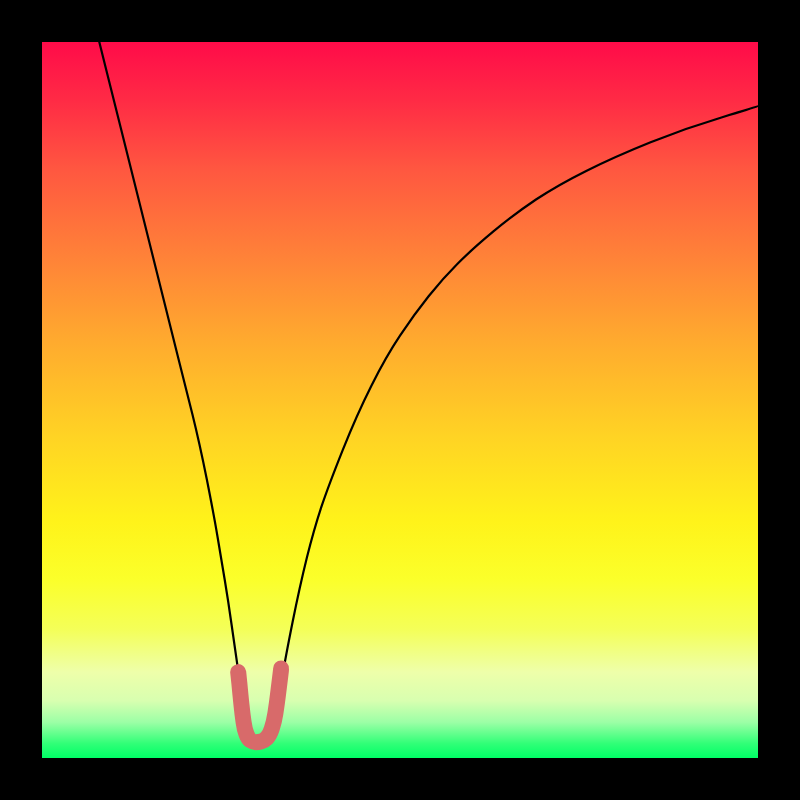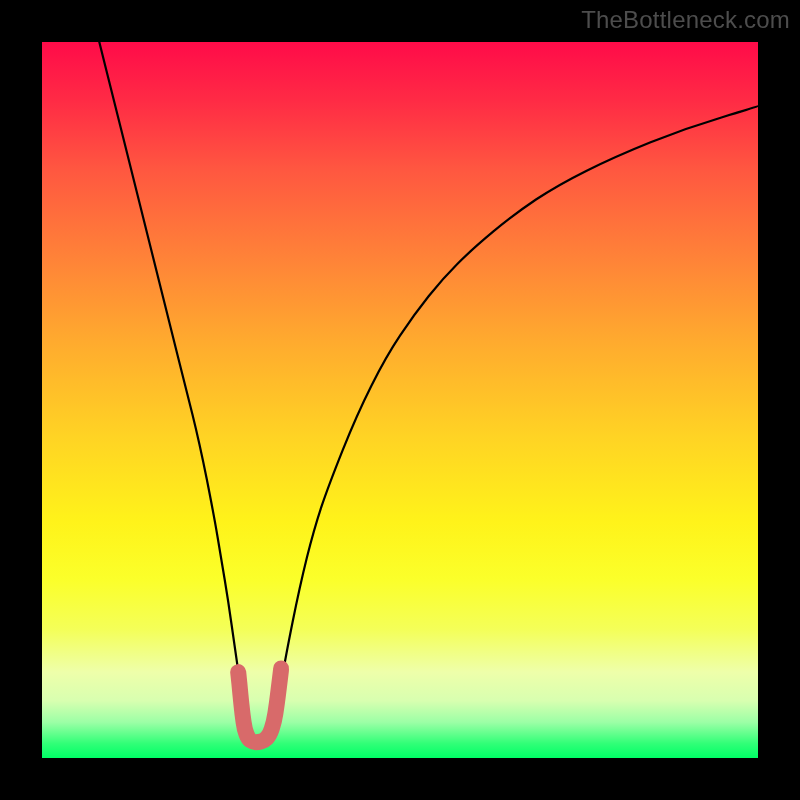--- a/index.html
+++ b/index.html
@@ -66,14 +66,13 @@
 <body>
 
 <div class="frame">
   <div class="plot">
     <div class="gradient"></div>
     <svg class="curve-svg" viewBox="0 0 716 716" preserveAspectRatio="none">
       <path id="curve-path" fill="none" stroke="#000000" stroke-width="2.2" stroke-linecap="round" d="M 57.3 0.0 Q 57.3 0.0 64.4 28.6 Q 71.6 57.3 78.8 85.9 Q 85.9 114.6 93.1 143.2 Q 100.2 171.8 107.4 200.5 Q 114.6 229.1 121.7 257.8 Q 128.9 286.4 136.0 315.0 Q 143.2 343.7 150.4 372.3 Q 157.5 401.0 164.7 436.8 Q 171.8 472.6 175.4 494.0 Q 179.0 515.5 182.6 537.0 Q 186.2 558.5 189.7 583.5 Q 193.3 608.6 196.9 633.7 Q 200.5 658.7 204.1 673.0 Q 207.6 687.4 211.2 694.5 Q 214.8 701.7 218.4 701.7 Q 222.0 701.7 225.5 694.5 Q 229.1 687.4 232.7 673.0 Q 236.3 658.7 239.9 637.2 Q 243.4 615.8 250.6 580.0 Q 257.8 544.2 264.9 515.5 Q 272.1 486.9 279.2 465.4 Q 286.4 443.9 300.7 408.1 Q 315.0 372.3 329.4 343.7 Q 343.7 315.0 358.0 293.6 Q 372.3 272.1 386.6 254.2 Q 401.0 236.3 415.3 222.0 Q 429.6 207.6 451.1 189.7 Q 472.6 171.8 494.0 157.5 Q 515.5 143.2 544.2 128.9 Q 572.8 114.6 608.6 100.2 Q 644.4 85.9 680.2 75.2 T 716.0 64.4"></path>
       <path id="highlight-path" fill="none" stroke="#d86a6a" stroke-width="16" stroke-linecap="round" stroke-linejoin="round" d="M 196.2 630.1 Q 196.2 630.1 197.3 640.8 Q 198.3 651.6 199.4 662.3 Q 200.5 673.0 201.6 680.2 Q 202.6 687.4 204.4 692.0 Q 206.2 696.7 208.7 698.5 Q 211.2 700.2 213.7 700.2 Q 216.2 700.2 219.1 699.5 Q 222.0 698.8 224.8 696.0 Q 227.7 693.1 229.8 686.6 Q 232.0 680.2 233.4 671.3 Q 234.8 662.3 235.9 653.3 Q 237.0 644.4 238.1 635.5 T 239.1 626.5"></path>
     </svg>
   </div>
-  <div class="watermark">TheBottleneck.com</div>
 </div>
 
 </body></html>

